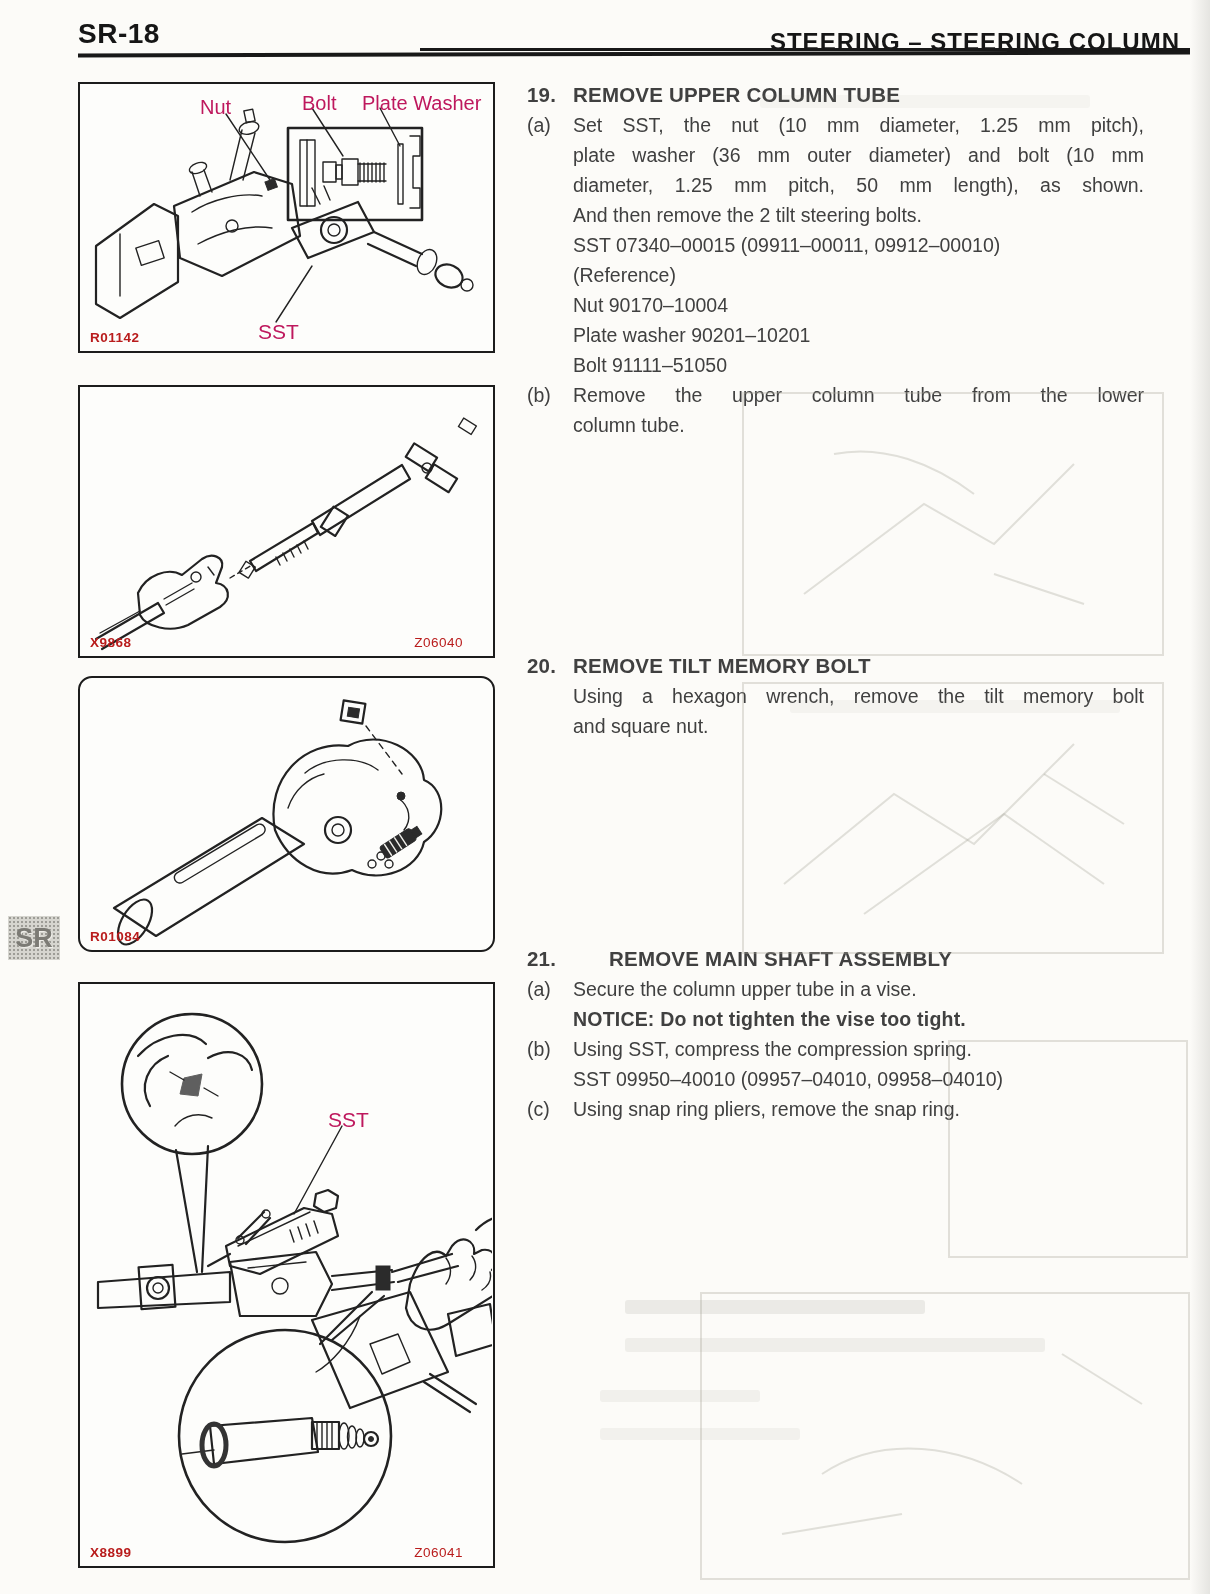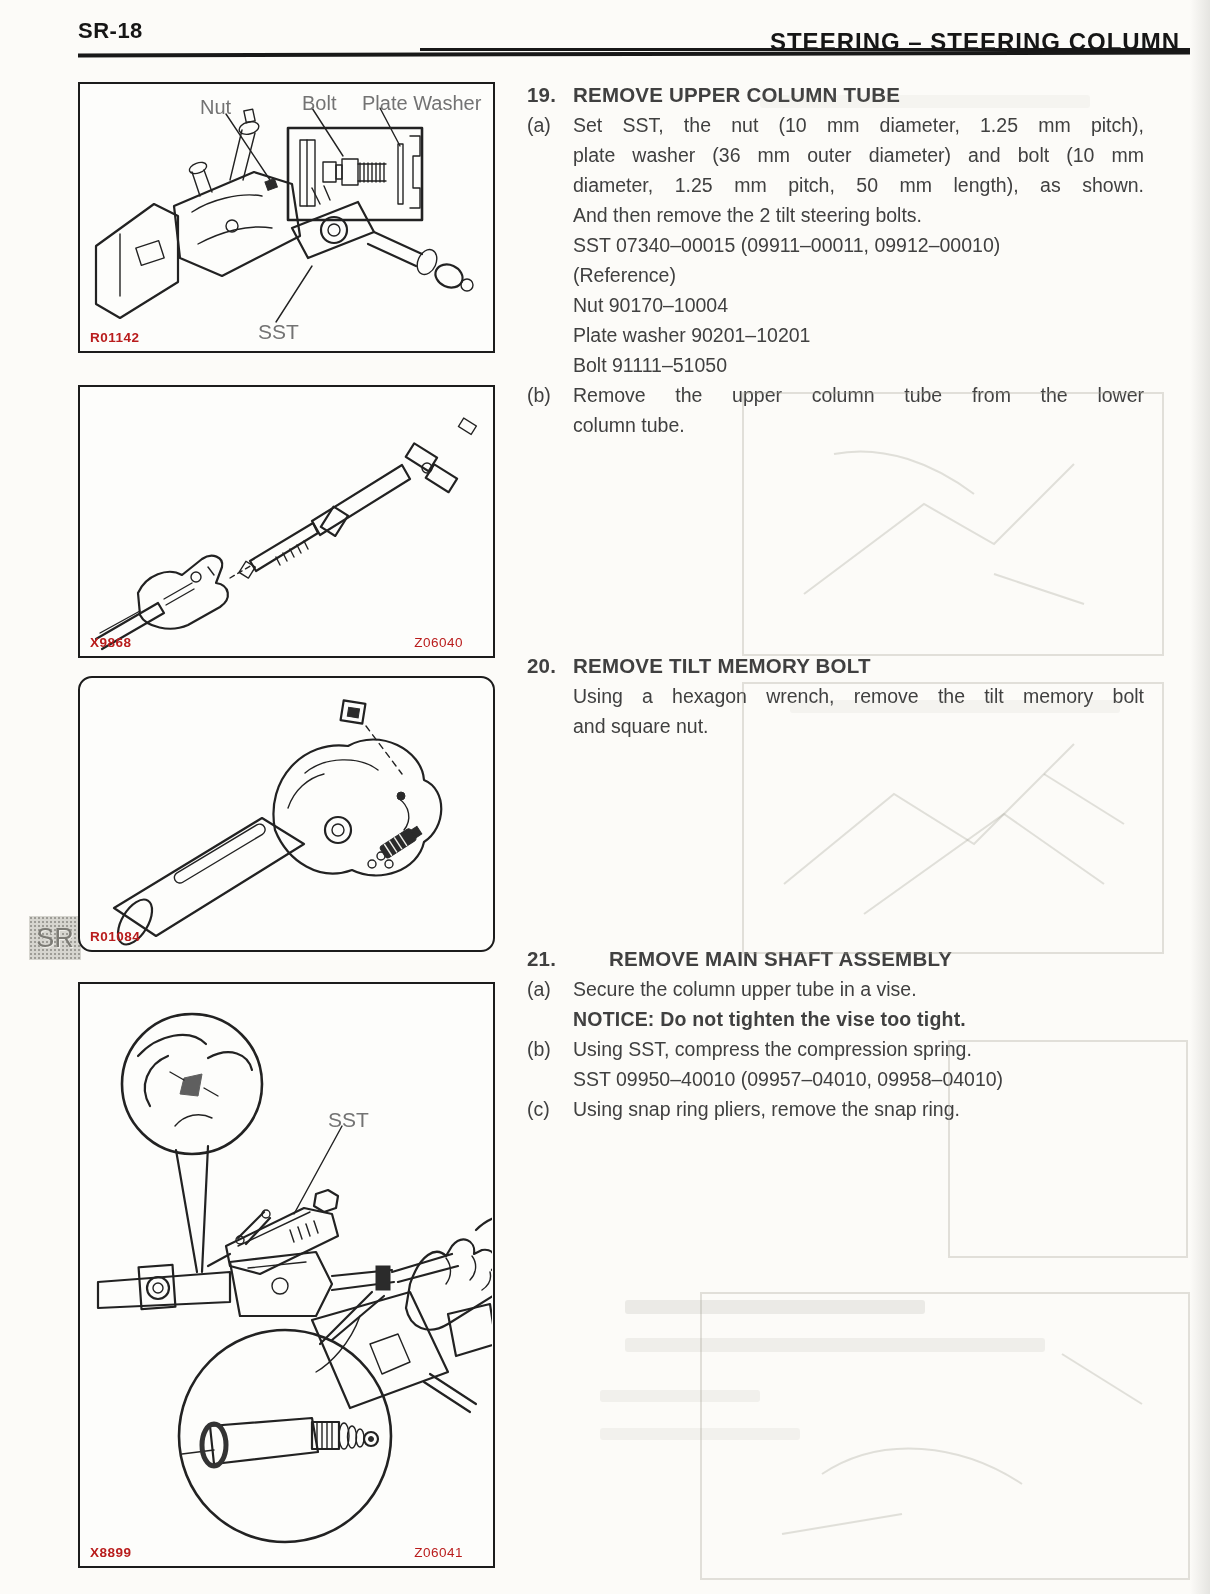--- a/index.html
+++ b/index.html
@@ -7,42 +7,41 @@
     width:1210px;height:1594px;
     background:#e8e6e1;
     font-family:"Liberation Sans", sans-serif;
     -webkit-font-smoothing:antialiased;
   }
   .page{
     position:relative;width:1210px;height:1594px;
     background:#fcfbf8;color:#161616;overflow:hidden;
   }
   
-  .page-code{position:absolute;left:78px;top:18px;font-size:22px;font-weight:bold;letter-spacing:.5px;}
+  .page-code{position:absolute;left:78px;top:18px;font-size:28px;font-weight:bold;letter-spacing:.5px;}
   .page-title{position:absolute;left:0;right:30px;top:28px;text-align:right;font-size:24px;font-weight:bold;letter-spacing:1px;}
   .header-rule{position:absolute;left:78px;top:52px;width:1112px;height:4px;background:#181818;transform:rotate(-.15deg);}
   .title-underline{position:absolute;left:420px;top:48px;width:770px;height:3px;background:#181818;}
   
   .sr-tab{
     position:absolute;left:8px;top:916px;width:52px;height:44px;
     background-color:#d6d5cf;
     background-image:radial-gradient(#9d9c96 1.1px, transparent 1.2px);
     background-size:4px 4px;
-    color:#7c7b75;font-size:27px;font-weight:normal;
+    color:#7c7b75;font-size:27px;font-weight:bold;
     display:flex;align-items:center;justify-content:center;
     text-shadow:1px 1px 0 #efeee9;
-    margin-left:21px;
   }
   
   .fig{position:absolute;left:78px;background:#fdfdfb;border:2.5px solid #1c1c1c;box-sizing:border-box;}
   .fig svg{position:absolute;left:0;top:0;}
   .fig-code{position:absolute;bottom:6px;font-size:13.5px;font-weight:bold;letter-spacing:.5px;color:#b91c1c;}
   .fig-code.left{left:10px;}
   .fig-code.right{right:30px;font-weight:normal;}
-  .fig-label{position:absolute;font-size:20px;color:#737373;}
+  .fig-label{position:absolute;font-size:20px;color:#be185d;}
   
   .steps{position:absolute;left:527px;top:80px;width:617px;font-size:19.5px;line-height:30px;color:#404040;}
   .step-head{display:flex;font-weight:bold;font-size:20.5px;letter-spacing:.2px;}
   .step-head .num{width:46px;flex:none;}
   .item{display:flex;}
   .item .lbl{width:46px;flex:none;}
   .item .lines{flex:1;min-width:0;}
   .line{display:block;}
   .line.jfull{text-align:justify;text-align-last:justify;}
   .line.bold{font-weight:bold;letter-spacing:.2px;}

